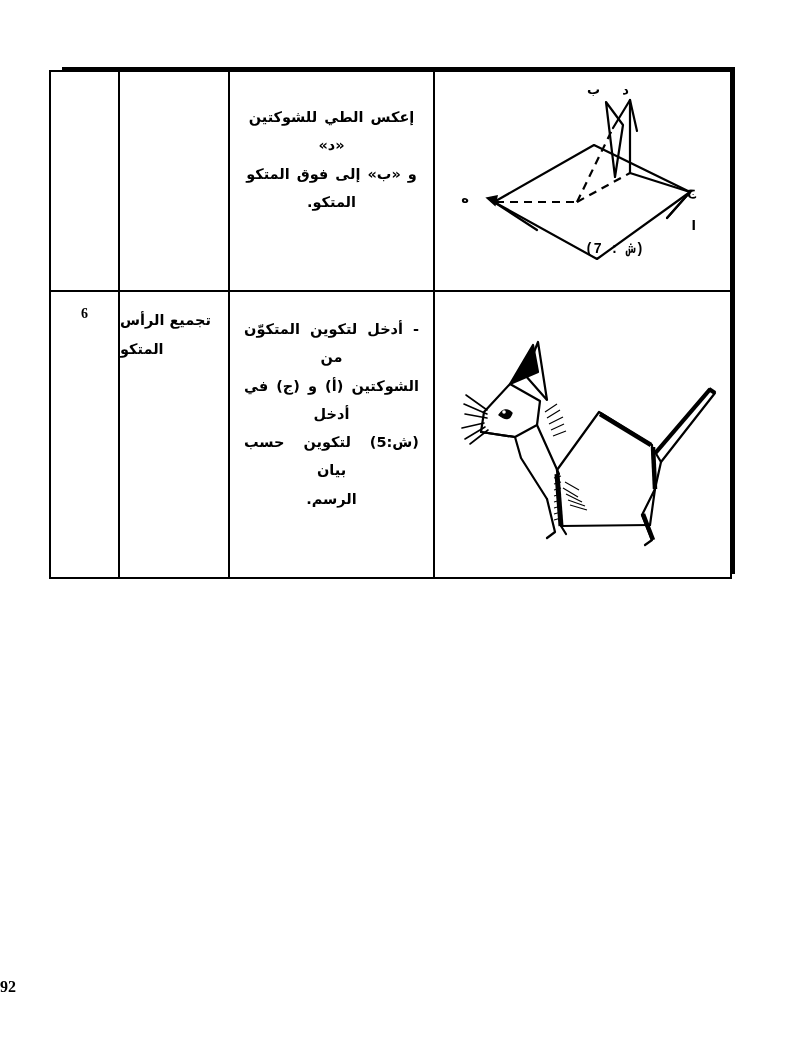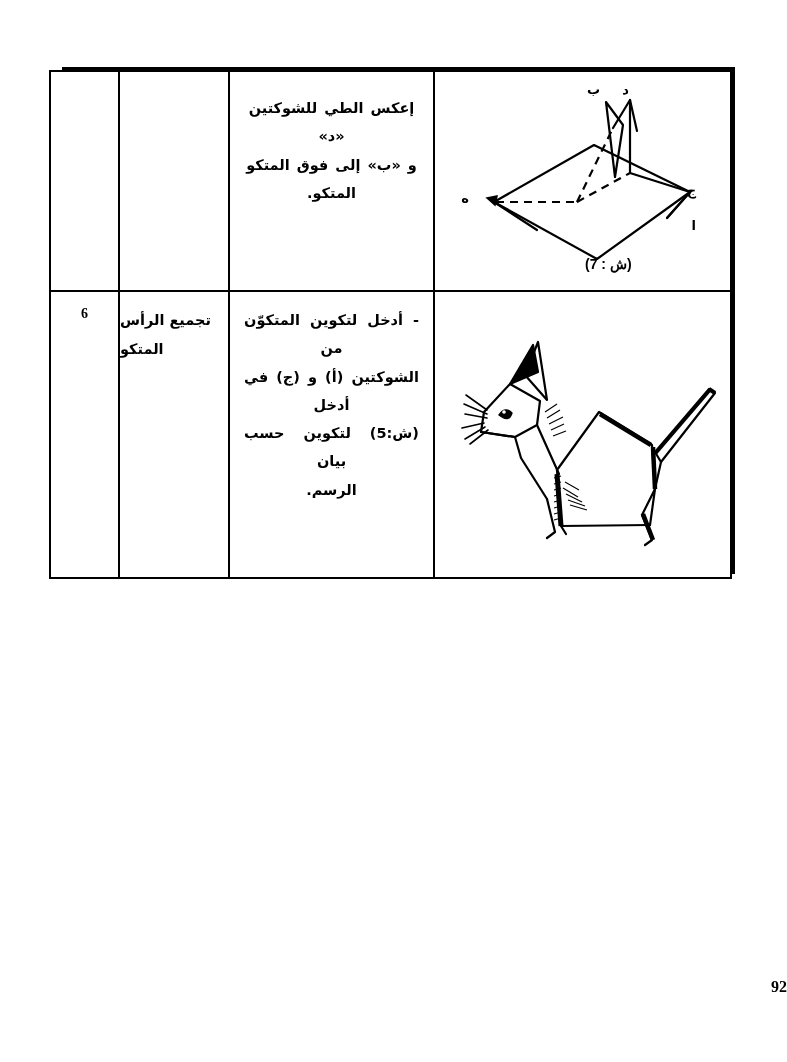--- a/index.html
+++ b/index.html
@@ -53,20 +53,21 @@
   .instr-text {
     direction: rtl;
     text-align: center;
     font-size: 14.5px;
     line-height: 1.95;
     font-weight: bold;
     padding: 22px 14px 0 14px;
     letter-spacing: 0px;
     word-spacing: 2px;
     font-family: "DejaVu Sans", "Liberation Sans", sans-serif;
+    margin-top: 9px;
   }
   .instr-text.second {
     padding-top: 14px;
     text-align: justify;
     text-align-last: center;
   }
   .stage-text {
     direction: rtl;
     text-align: left;
     font-size: 14.5px;
@@ -85,31 +86,31 @@
   
   .fig-cell { position: relative; }
   .fig-cell svg { display: block; }
 
   .fig-caption {
     position: absolute;
     direction: rtl;
     font-size: 14px;
     font-weight: bold;
     left: 150px;
-    top: 184px;
-    font-family: Liberation Sans, sans-serif;
+    top: 168px;
+    font-family: Liberation Mono, monospace;
   }
 
   
   #page-number {
     position: absolute;
     left: 0;
     top: 978px;
     width: 787px;
-    text-align: right;
+    text-align: left;
     font-size: 16px;
     font-weight: bold;
     font-family: "Liberation Serif", "DejaVu Serif", serif;
     color: #000;
   }
 
   .lbl {
     font-family: "DejaVu Sans", "Liberation Sans", sans-serif;
     font-size: 13px;
     font-weight: bold;

